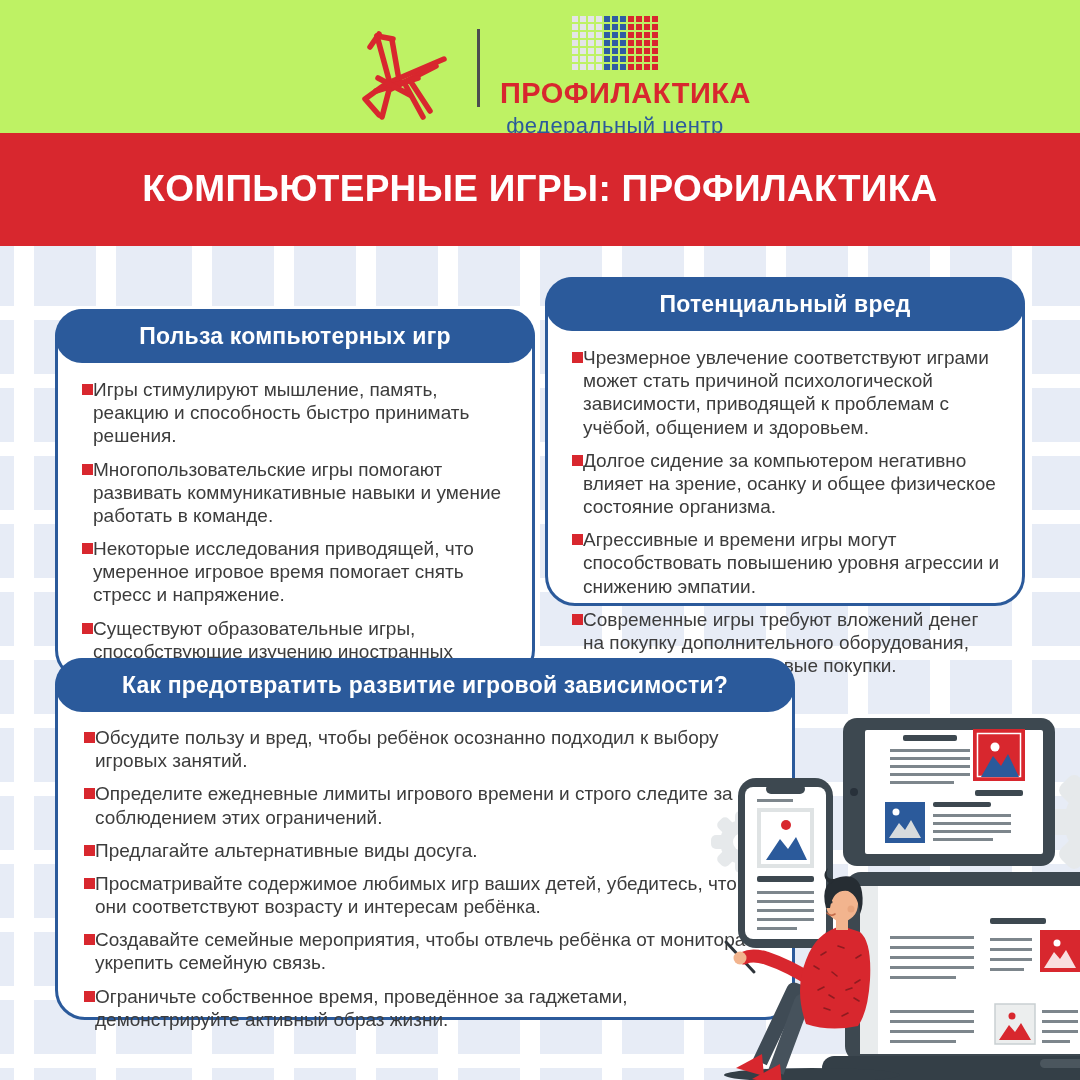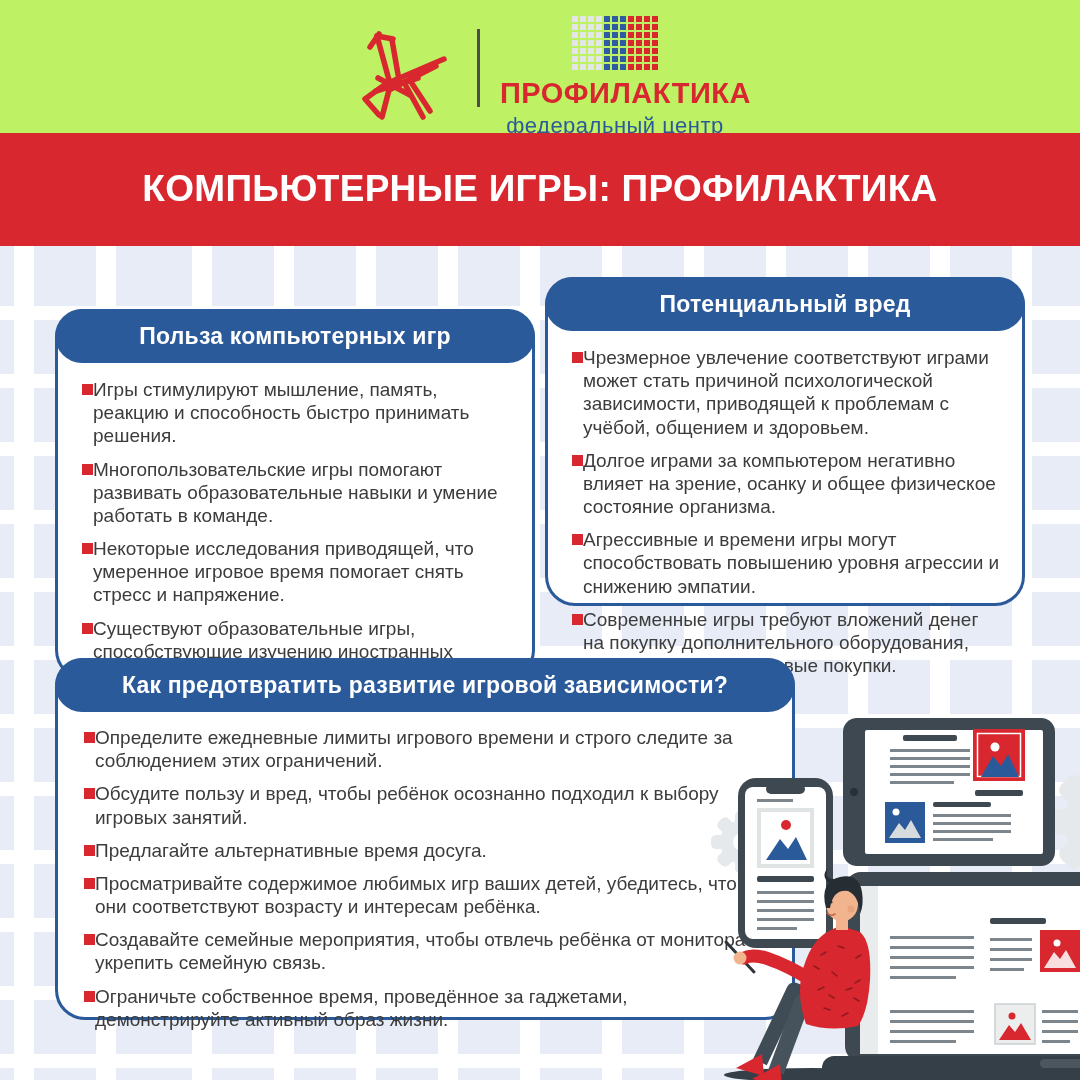--- a/index.html
+++ b/index.html
@@ -167,21 +167,21 @@
       <span>Польза компьютерных игр</span>
     </div>
     <div class="card-body">
       <ul>
           <li>
           <span class="bullet"></span>
           <span class="li-text">Игры стимулируют мышление, память, реакцию и способность быстро принимать решения.</span>
         </li>
           <li>
           <span class="bullet"></span>
-          <span class="li-text">Многопользовательские игры помогают развивать образовательные навыки и умение работать в команде.</span>
+          <span class="li-text">Многопользовательские игры помогают развивать коммуникативные навыки и умение работать в команде.</span>
         </li>
           <li>
           <span class="bullet"></span>
           <span class="li-text">Некоторые исследования приводящей, что умеренное игровое время помогает снять стресс и напряжение.</span>
         </li>
           <li>
           <span class="bullet"></span>
           <span class="li-text">Существуют образовательные игры, способствующие изучению иностранных языков, математики, физики и других дисциплин.</span>
         </li>
         </ul>
@@ -193,21 +193,21 @@
       <span>Потенциальный вред</span>
     </div>
     <div class="card-body">
       <ul>
           <li>
           <span class="bullet"></span>
           <span class="li-text">Чрезмерное увлечение соответствуют играми может стать причиной психологической зависимости, приводящей к проблемам с учёбой, общением и здоровьем.</span>
         </li>
           <li>
           <span class="bullet"></span>
-          <span class="li-text">Долгое играми за компьютером негативно влияет на зрение, осанку и общее физическое состояние организма.</span>
+          <span class="li-text">Долгое сидение за компьютером негативно влияет на зрение, осанку и общее физическое состояние организма.</span>
         </li>
           <li>
           <span class="bullet"></span>
           <span class="li-text">Агрессивные и времени игры могут способствовать повышению уровня агрессии и снижению эмпатии.</span>
         </li>
           <li>
           <span class="bullet"></span>
           <span class="li-text">Современные игры требуют вложений денег на покупку дополнительного оборудования, подписки и внутриигровые покупки.</span>
         </li>
         </ul>
@@ -215,29 +215,29 @@
   </section>
 
   <section class="card card-prevention">
     <div class="card-header">
       <span>Как предотвратить развитие игровой зависимости?</span>
     </div>
     <div class="card-body">
       <ul>
           <li>
           <span class="bullet"></span>
+          <span class="li-text">Обсудите пользу и вред, чтобы ребёнок осознанно подходил к выбору игровых занятий.</span>
+        </li>
+          <li>
+          <span class="bullet"></span>
           <span class="li-text">Определите ежедневные лимиты игрового времени и строго следите за соблюдением этих ограничений.</span>
         </li>
           <li>
           <span class="bullet"></span>
-          <span class="li-text">Обсудите пользу и вред, чтобы ребёнок осознанно подходил к выбору игровых занятий.</span>
-        </li>
-          <li>
-          <span class="bullet"></span>
-          <span class="li-text">Предлагайте альтернативные время досуга.</span>
+          <span class="li-text">Предлагайте альтернативные виды досуга.</span>
         </li>
           <li>
           <span class="bullet"></span>
           <span class="li-text">Просматривайте содержимое любимых игр ваших детей, убедитесь, что они соответствуют возрасту и интересам ребёнка.</span>
         </li>
           <li>
           <span class="bullet"></span>
           <span class="li-text">Создавайте семейные мероприятия, чтобы отвлечь ребёнка от монитора и укрепить семейную связь.</span>
         </li>
           <li>

